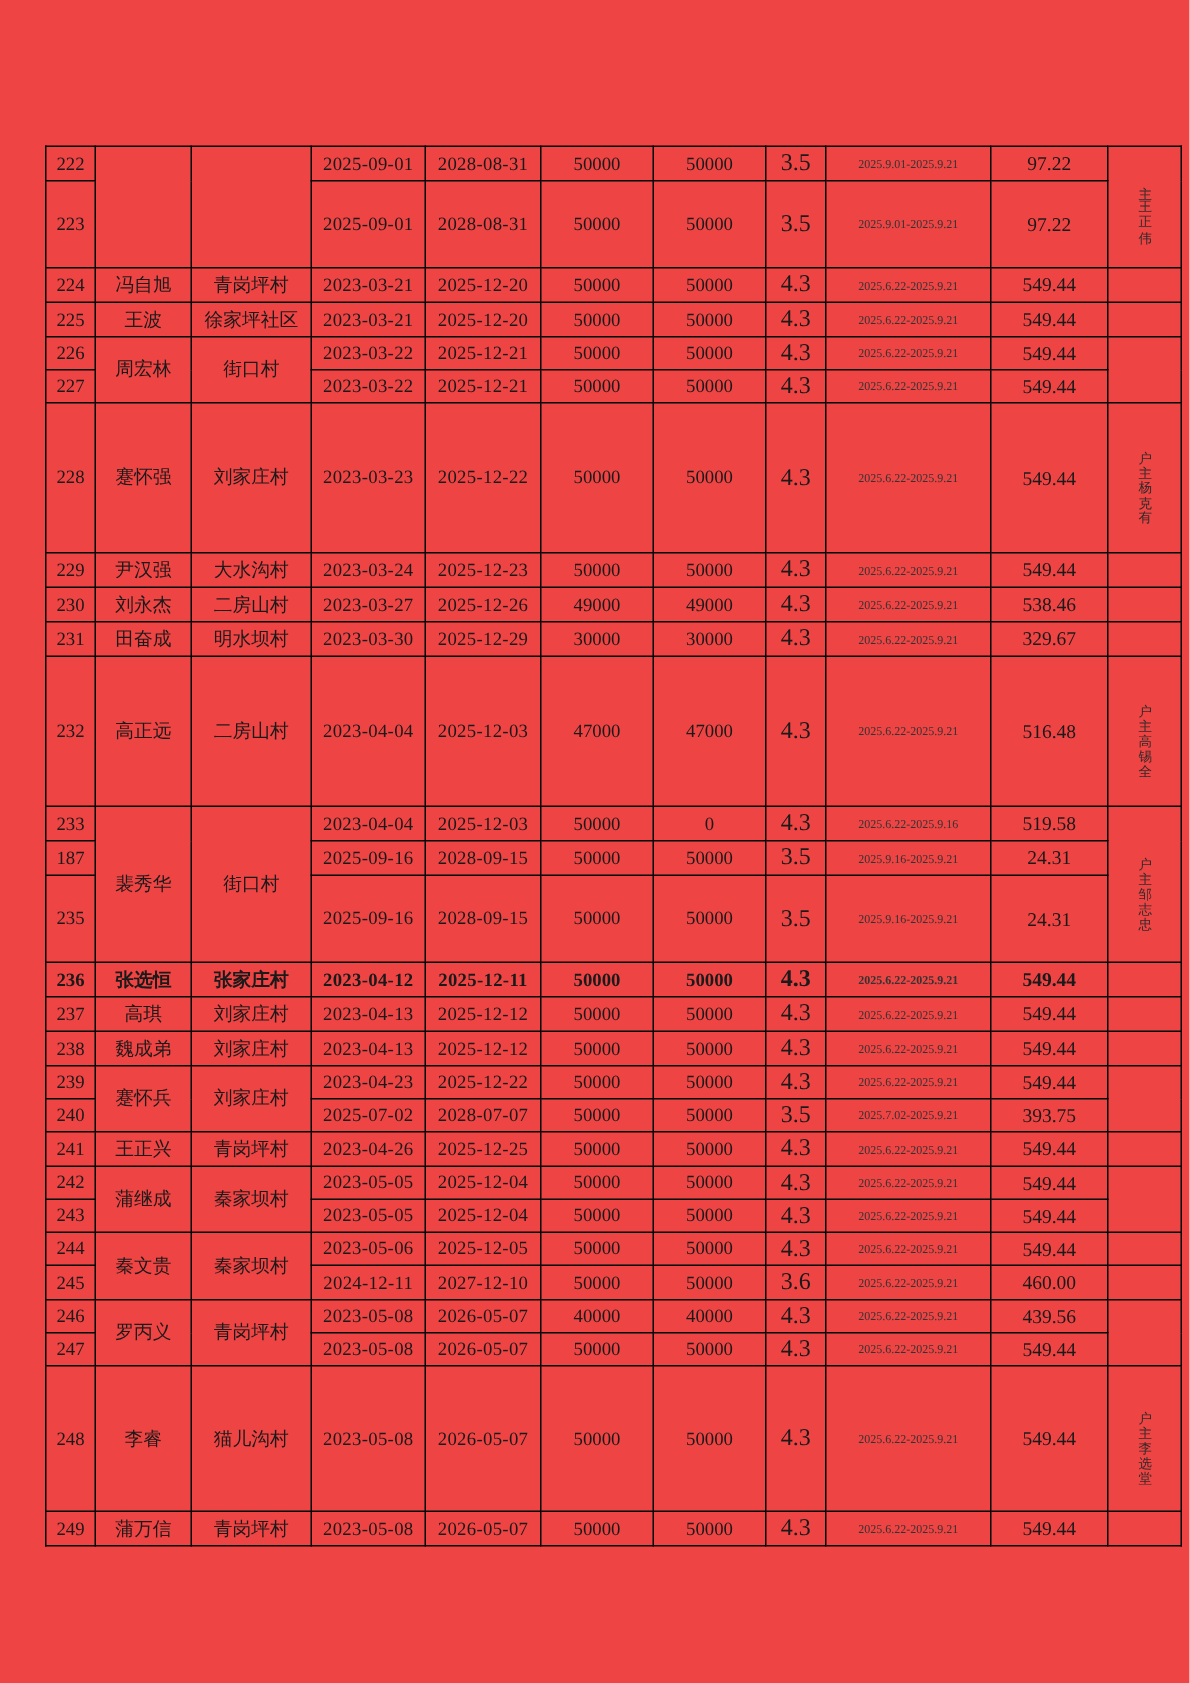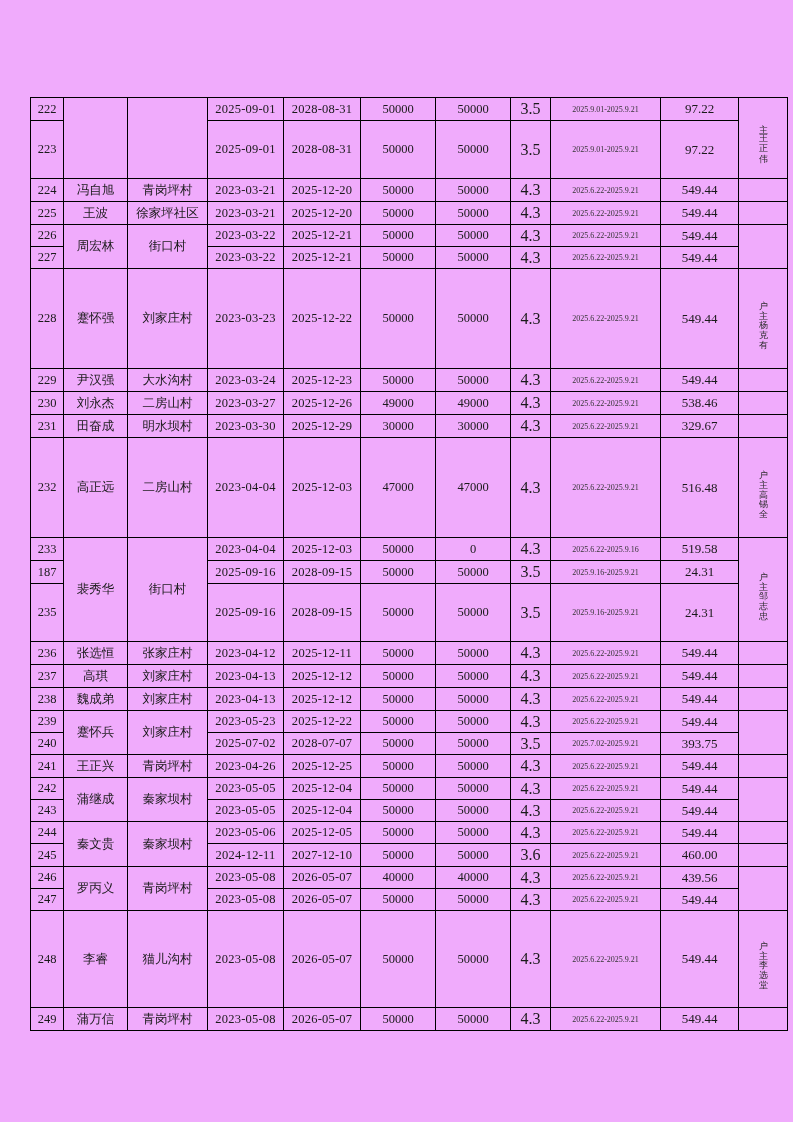--- a/index.html
+++ b/index.html
@@ -4,21 +4,21 @@
 <style>
   html, body {
     margin: 0;
     padding: 0;
     background: #ffffff;
   }
   .page {
     position: relative;
     width: 793px;
     height: 1122px;
-    background: #f0abfc;
+    background: #ef4444;
     overflow: hidden;
     font-family: "Liberation Serif", "DejaVu Serif", serif;
     color: #1a1a1a;
   }
   table.loan-table {
     position: absolute;
     left: 30px;
     top: 97px;
     width: 757px;
     border-collapse: collapse;
@@ -247,21 +247,21 @@
         <tr style="height: 58px;">
           <td class="c-no"><span class="htext">235</span></td>
           <td class="c-start"><span class="htext">2025-09-16</span></td>
           <td class="c-end"><span class="htext">2028-09-15</span></td>
           <td class="c-amt1"><span class="htext">50000</span></td>
           <td class="c-amt2"><span class="htext">50000</span></td>
           <td class="c-rate"><span class="htext">3.5</span></td>
           <td class="c-period"><span class="htext">2025.9.16-2025.9.21</span></td>
           <td class="c-interest"><span class="htext">24.31</span></td>
         </tr>
-        <tr style="height: 23px;">
+        <tr style="height: 23px; font-weight: bold;">
           <td class="c-no"><span class="htext">236</span></td>
           <td class="c-name"><span class="htext">张选恒</span></td>
           <td class="c-village"><span class="htext">张家庄村</span></td>
           <td class="c-start"><span class="htext">2023-04-12</span></td>
           <td class="c-end"><span class="htext">2025-12-11</span></td>
           <td class="c-amt1"><span class="htext">50000</span></td>
           <td class="c-amt2"><span class="htext">50000</span></td>
           <td class="c-rate"><span class="htext">4.3</span></td>
           <td class="c-period"><span class="htext">2025.6.22-2025.9.21</span></td>
           <td class="c-interest"><span class="htext">549.44</span></td>
@@ -290,21 +290,21 @@
           <td class="c-amt2"><span class="htext">50000</span></td>
           <td class="c-rate"><span class="htext">4.3</span></td>
           <td class="c-period"><span class="htext">2025.6.22-2025.9.21</span></td>
           <td class="c-interest"><span class="htext">549.44</span></td>
           <td class="c-holder"><span class="htext"></span></td>
         </tr>
         <tr style="height: 22px;">
           <td class="c-no"><span class="htext">239</span></td>
           <td class="c-name" rowspan="2"><span class="htext">蹇怀兵</span></td>
           <td class="c-village" rowspan="2"><span class="htext">刘家庄村</span></td>
-          <td class="c-start"><span class="htext">2023-05-23</span></td>
+          <td class="c-start"><span class="htext">2023-04-23</span></td>
           <td class="c-end"><span class="htext">2025-12-22</span></td>
           <td class="c-amt1"><span class="htext">50000</span></td>
           <td class="c-amt2"><span class="htext">50000</span></td>
           <td class="c-rate"><span class="htext">4.3</span></td>
           <td class="c-period"><span class="htext">2025.6.22-2025.9.21</span></td>
           <td class="c-interest"><span class="htext">549.44</span></td>
           <td class="c-holder" rowspan="2"><span class="htext"></span></td>
         </tr>
         <tr style="height: 22px; text-decoration: underline;">
           <td class="c-no"><span class="htext">240</span></td>

